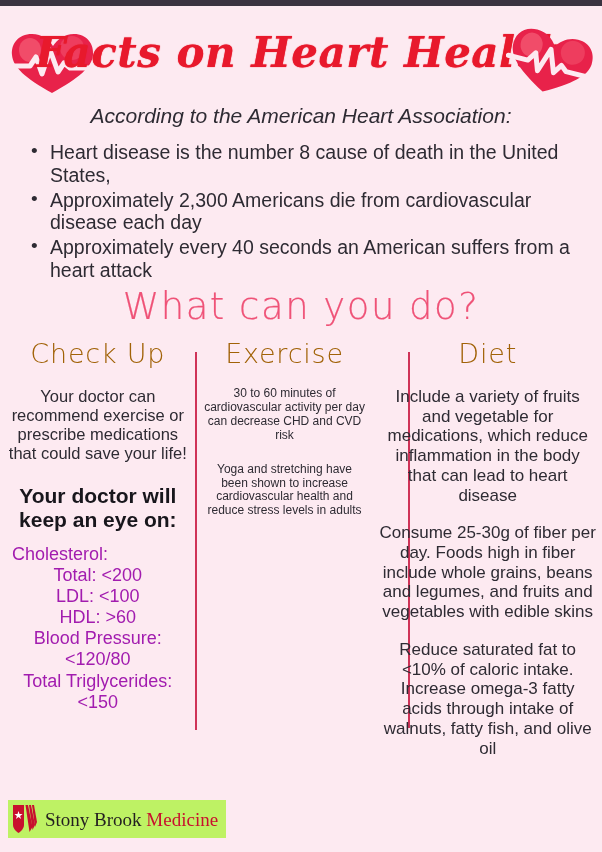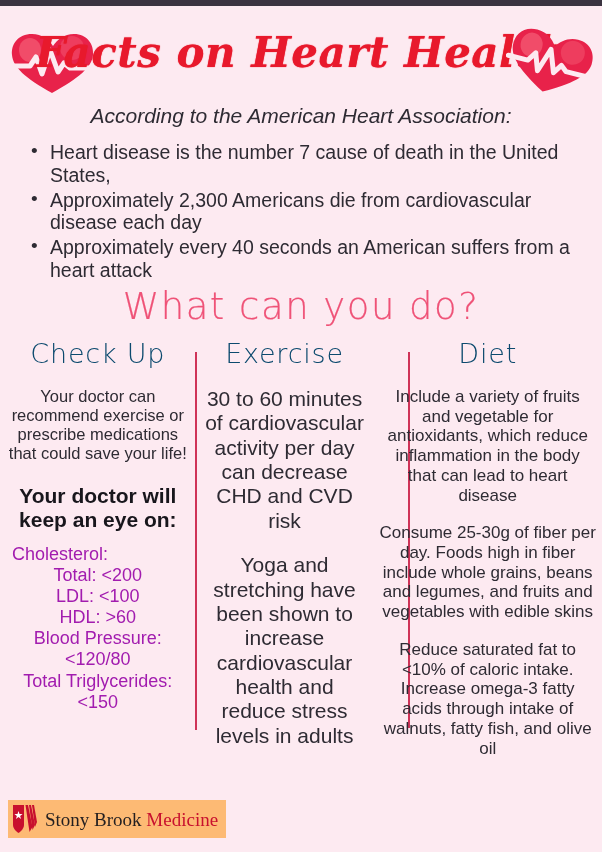--- a/index.html
+++ b/index.html
@@ -126,32 +126,32 @@
     text-align: center;
   }
   .col-checkup  { width: 196px; padding: 0 6px; }
   .col-exercise { width: 178px; padding: 0 8px; }
   .col-diet     { width: 229px; padding: 0 6px; }
 
   .col-head {
     font-size: 27px;
     font-weight: 300;
     letter-spacing: 0.8px;
-    color: #0c4a6e;
+    color: #a16207;
     font-family: "DejaVu Sans", sans-serif;
     margin-bottom: 18px;
   }
 
   .block {
     font-size: 16.5px;
     line-height: 1.16;
     color: #2e2b33;
     margin-bottom: 20px;
   }
-  .col-exercise .block { font-size: 21px; }
+  .col-exercise .block { font-size: 12px; }
   .col-diet .block { font-size: 17px; margin-bottom: 18px; }
 
   .block-strong {
     font-weight: bold;
     font-size: 21px;
     line-height: 1.16;
     color: #18161c;
     margin-bottom: 12px;
   }
 
@@ -173,21 +173,21 @@
     top: 352px;
   }
   .divider-1 { left: 195px; height: 378px; }
   .divider-2 { left: 408px; height: 376px; }
 
   
   .logo-wrap {
     position: absolute;
     left: 8px;
     top: 800px;
-    background: #fdba74;
+    background: #bef264;
     padding: 4px 8px 4px 4px;
     display: flex;
     align-items: center;
     gap: 7px;
   }
   .logo-mark { width: 26px; height: 30px; display: block; }
   .logo-text {
     font-family: "Liberation Serif", serif;
     font-size: 19px;
     white-space: nowrap;
@@ -227,21 +227,21 @@
           <ellipse cx="64" cy="22" rx="12" ry="12" fill="#f2536f" opacity="0.55"></ellipse>
           <path d="M2 40 L22 40 L28 31 L34 48 L42 24 L50 46 L56 37 L62 42 L88 42" fill="none" stroke="#fdeaf1" stroke-width="5" stroke-linecap="round" stroke-linejoin="round"></path>
         </g>
       </svg>
     </span>
 
     <div class="subtitle">According to the American Heart Association:</div>
   </div>
 
   <ul class="facts">
-    <li>Heart disease is the number 7 cause of death in the United States,</li>
+    <li>Heart disease is the number 8 cause of death in the United States,</li>
     <li>Approximately 2,300 Americans die from cardiovascular disease each day</li>
     <li>Approximately every 40 seconds an American suffers from a heart attack</li>
   </ul>
 
   <div class="what-can-you-do">What can you do?</div>
 
   <div class="divider divider-1"></div>
   <div class="divider divider-2"></div>
 
   <div class="columns">
@@ -261,21 +261,21 @@
     </div>
 
     <div class="col col-exercise">
       <div class="col-head">Exercise</div>
       <div class="block">30 to 60 minutes of cardiovascular activity per day can decrease CHD and CVD risk</div>
       <div class="block">Yoga and stretching have been shown to increase cardiovascular health and reduce stress levels in adults</div>
     </div>
 
     <div class="col col-diet">
       <div class="col-head">Diet</div>
-      <div class="block">Include a variety of fruits and vegetable for antioxidants, which reduce inflammation in the body that can lead to heart disease</div>
+      <div class="block">Include a variety of fruits and vegetable for medications, which reduce inflammation in the body that can lead to heart disease</div>
       <div class="block">Consume 25-30g of fiber per day. Foods high in fiber include whole grains, beans and legumes, and fruits and vegetables with edible skins</div>
       <div class="block">Reduce saturated fat to &lt;10% of caloric intake. Increase omega-3 fatty acids through intake of walnuts, fatty fish, and olive oil</div>
     </div>
   </div>
 
   <div class="logo-wrap">
     <span class="logo-mark">
       <svg viewBox="0 0 26 30" width="26" height="30" aria-hidden="true">
         <path d="M1 1 H12 V21 C12 25 8 28 6.5 29 C5 28 1 25 1 21 Z" fill="#c8102e"></path>
         <polygon points="6.5,7 7.5,10 10.6,10 8.1,11.9 9.1,14.9 6.5,13 3.9,14.9 4.9,11.9 2.4,10 5.5,10" fill="#ffffff"></polygon>

